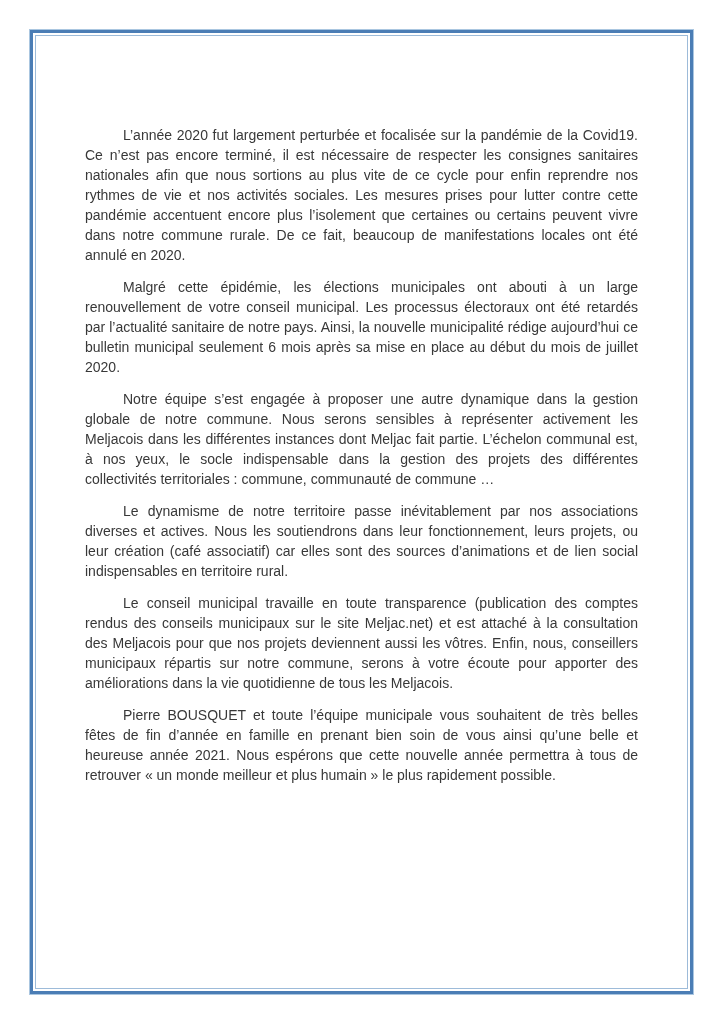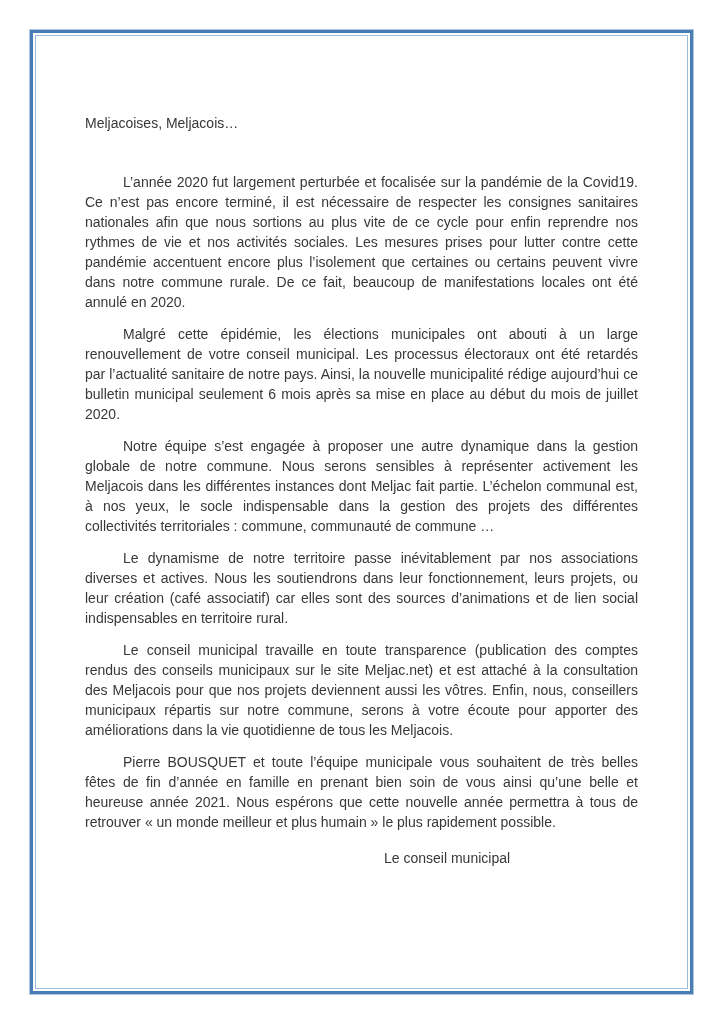--- a/index.html
+++ b/index.html
@@ -57,21 +57,19 @@
   }
 </style>
 </head>
 <body>
 
 <div class="page-frame">
   <div class="page-frame-inner"></div>
 </div>
 
 <div class="content">
-  <p class="salutation">Meljacoises, Meljacois…</p>
   <p class="para">L’année 2020 fut largement perturbée et focalisée sur la pandémie de la Covid19. Ce n’est pas encore terminé, il est nécessaire de respecter les consignes sanitaires nationales afin que nous sortions au plus vite de ce cycle pour enfin reprendre nos rythmes de vie et nos activités sociales. Les mesures prises pour lutter contre cette pandémie accentuent encore plus l’isolement que certaines ou certains peuvent vivre dans notre commune rurale. De ce fait, beaucoup de manifestations locales ont été annulé en 2020.</p>
   <p class="para">Malgré cette épidémie, les élections municipales ont abouti à un large renouvellement de votre conseil municipal. Les processus électoraux ont été retardés par l’actualité sanitaire de notre pays. Ainsi, la nouvelle municipalité rédige aujourd’hui ce bulletin municipal seulement 6 mois après sa mise en place au début du mois de juillet 2020.</p>
   <p class="para">Notre équipe s’est engagée à proposer une autre dynamique dans la gestion globale de notre commune. Nous serons sensibles à représenter activement les Meljacois dans les différentes instances dont Meljac fait partie. L’échelon communal est, à nos yeux, le socle indispensable dans la gestion des projets des différentes collectivités territoriales : commune, communauté de commune …</p>
   <p class="para">Le dynamisme de notre territoire passe inévitablement par nos associations diverses et actives. Nous les soutiendrons dans leur fonctionnement, leurs projets, ou leur création (café associatif) car elles sont des sources d’animations et de lien social indispensables en territoire rural.</p>
   <p class="para">Le conseil municipal travaille en toute transparence (publication des comptes rendus des conseils municipaux sur le site Meljac.net) et est attaché à la consultation des Meljacois pour que nos projets deviennent aussi les vôtres. Enfin, nous, conseillers municipaux répartis sur notre commune, serons à votre écoute pour apporter des améliorations dans la vie quotidienne de tous les Meljacois.</p>
   <p class="para">Pierre BOUSQUET et toute l’équipe municipale vous souhaitent de très belles fêtes de fin d’année en famille en prenant bien soin de vous ainsi qu’une belle et heureuse année 2021. Nous espérons que cette nouvelle année permettra à tous de retrouver « un monde meilleur et plus humain » le plus rapidement possible.</p>
-  <p class="signature">Le conseil municipal</p>
 </div>
 
 </body></html>

